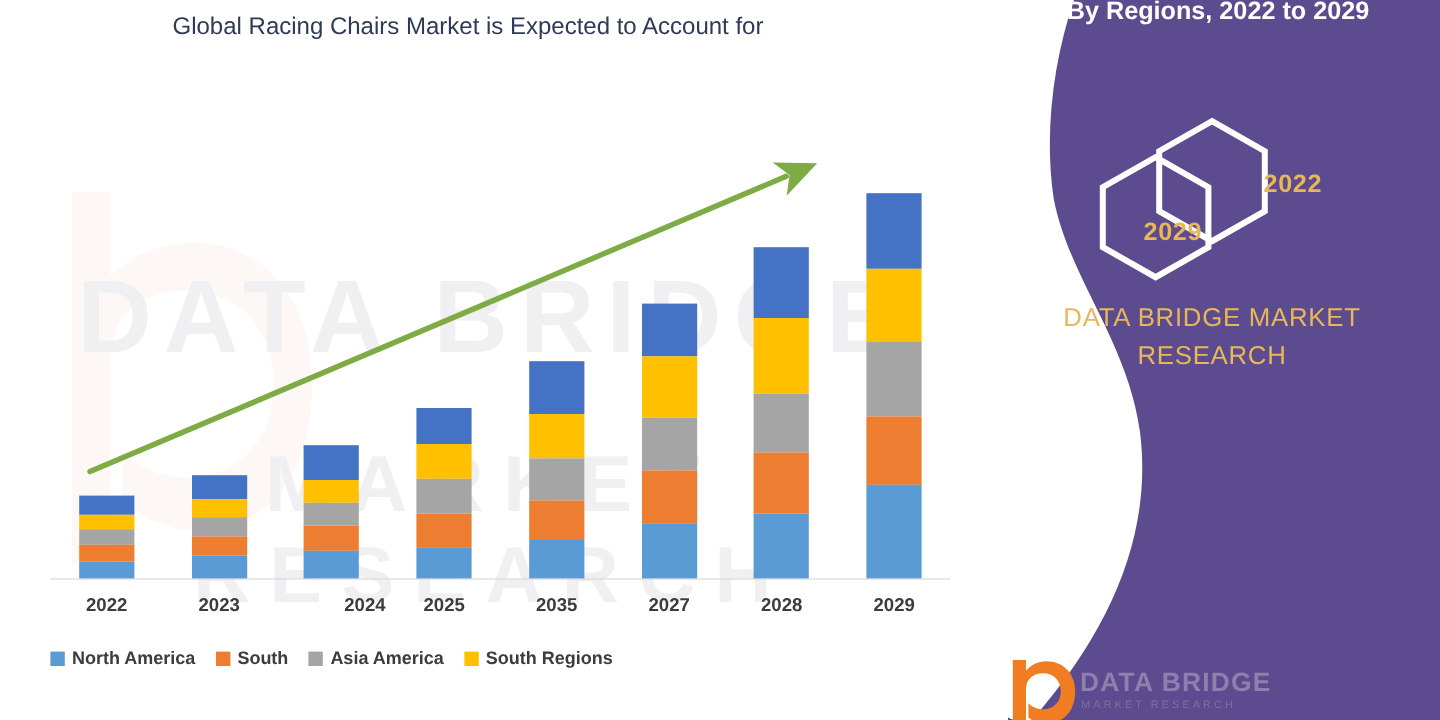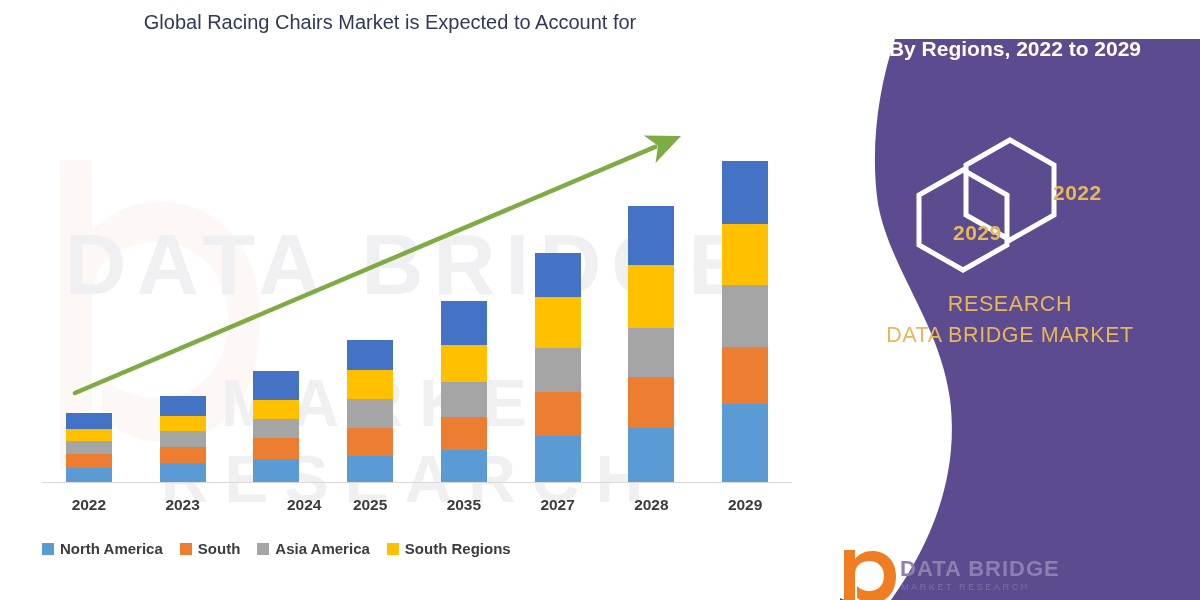--- a/index.html
+++ b/index.html
@@ -64,21 +64,21 @@
   
   .legend {
     position:absolute; left:42px; top:540px; width:740px;
     display:flex; align-items:center; justify-content:flex-start; gap:17px;
     font-size:15px; font-weight:700; color:#3c3c3c;
   }
   .leg-item { display:flex; align-items:center; gap:6px; white-space:nowrap; }
   .leg-sw { width:12px; height:12px; flex:0 0 12px; }
 
   
-  .panel { position:absolute; right:0; top:0; width:400px; height:540px;margin-top:39px; }
+  .panel { position:absolute; right:0; top:0; width:400px; height:540px; }
   .panel-head {
     position:absolute; right:0; top:-4px; width:370px; text-align:center;
     color:#ffffff; font-size:21px; font-weight:700; line-height:1.3;
     z-index:3;
   }
   .hexwrap { position:absolute; left:115px; top:95px; width:230px; height:140px; z-index:3; }
   .hex-label {
     position:absolute; color:#e8b758; font-weight:700; font-size:21px;
     letter-spacing:.5px;
   }
@@ -227,22 +227,22 @@
     <div class="hexwrap">
       <svg width="230" height="140" viewBox="0 0 230 140">
         <polygon points="95,6 139,31 139,81 95,106 51,81 51,31" fill="none" stroke="#ffffff" stroke-width="5"></polygon>
         <polygon points="48,36 92,61 92,111 48,136 4,111 4,61" fill="none" stroke="#ffffff" stroke-width="5"></polygon>
       </svg>
       <div class="hex-label" style="left:138px; top:47px;">2022</div>
       <div class="hex-label" style="left:38px; top:87px;">2029</div>
     </div>
 
     <div class="brand">
+      <div>DATA BRIDGE MARKET</div>
       <div>RESEARCH</div>
-      <div>DATA BRIDGE MARKET</div>
     </div>
   </div>
 
   <div class="logo">
     <svg width="60" height="56" viewBox="0 0 60 56">
       <path d="M6,2 L6,54 L17,54 L17,26 C17,18 23,13 31,13 C40,13 46,19 46,28
                C46,37 40,43 31,43 C26,43 22,41 19,38 L19,50 C23,53 28,55 33,55
                C49,55 58,44 58,28 C58,13 48,3 34,3 C27,3 21,6 17,11 L17,2 Z" fill="#F07D22"></path>
       <path d="M2,50 C14,56 34,58 52,54 L52,56 L2,56 Z" fill="#2B5FA8"></path>
     </svg>

